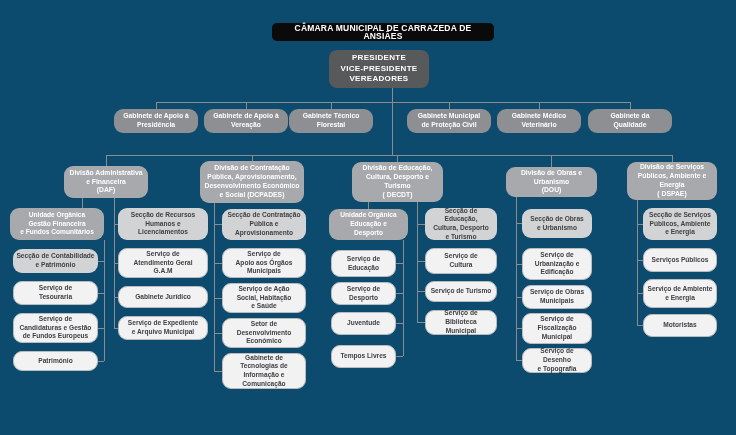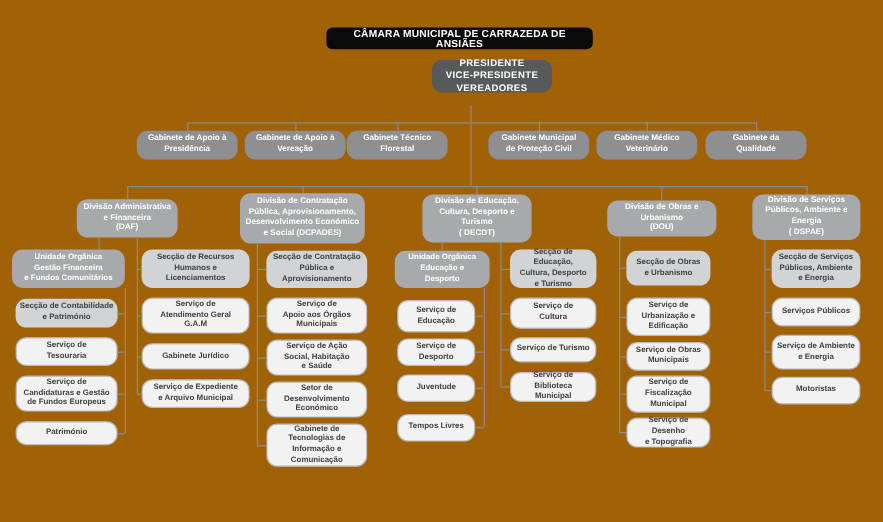--- a/index.html
+++ b/index.html
@@ -1,17 +1,17 @@
 <!DOCTYPE html>
 <html><head>
 <meta charset="utf-8">
 <style>
   html,body{margin:0;padding:0;background:#ffffff;}
   .canvas{
-    position:relative;width:736px;height:435px;background:#a16207;overflow:hidden;
+    position:relative;width:736px;height:435px;background:#0c4a6e;overflow:hidden;
     font-family:"Liberation Sans","DejaVu Sans",sans-serif;
   }
   .box{
     position:absolute;display:flex;align-items:center;justify-content:center;
     text-align:center;white-space:pre-line;box-sizing:border-box;
     font-weight:bold;line-height:1.32;padding:2px 3px;
   }
   .title-box{
     background:#0a0a0a;color:#ffffff;border-radius:5px;
     font-size:8.5px;letter-spacing:.2px;line-height:1;
@@ -35,21 +35,21 @@
     background:#f2f2f3;color:#3f4042;border:1px solid #b9bbbe;border-radius:9px;font-size:6.6px;
   }
   .connector{position:absolute;background:#8a8c8f;}
 </style>
 </head>
 <body>
 
 <div class="canvas">
 
   <div class="box title-box" style="left:272px;top:23px;width:222px;height:18px;">CÂMARA MUNICIPAL DE CARRAZEDA DE ANSIÃES</div>
-  <div class="box root-box" style="left:360px;top:50px;width:100px;height:27px;">PRESIDENTE
+  <div class="box root-box" style="left:329px;top:50px;width:100px;height:38px;">PRESIDENTE
 VICE-PRESIDENTE
 VEREADORES</div>
 
   <div class="box gab-box" style="left:114px;top:109px;width:84px;height:24px;">Gabinete de Apoio à
 Presidência</div>
   <div class="box gab-box" style="left:204px;top:109px;width:84px;height:24px;">Gabinete de Apoio à
 Vereação</div>
   <div class="box gab-box" style="left:289px;top:109px;width:84px;height:24px;">Gabinete Técnico
 Florestal</div>
   <div class="box gab-box" style="left:407px;top:109px;width:84px;height:24px;">Gabinete Municipal

